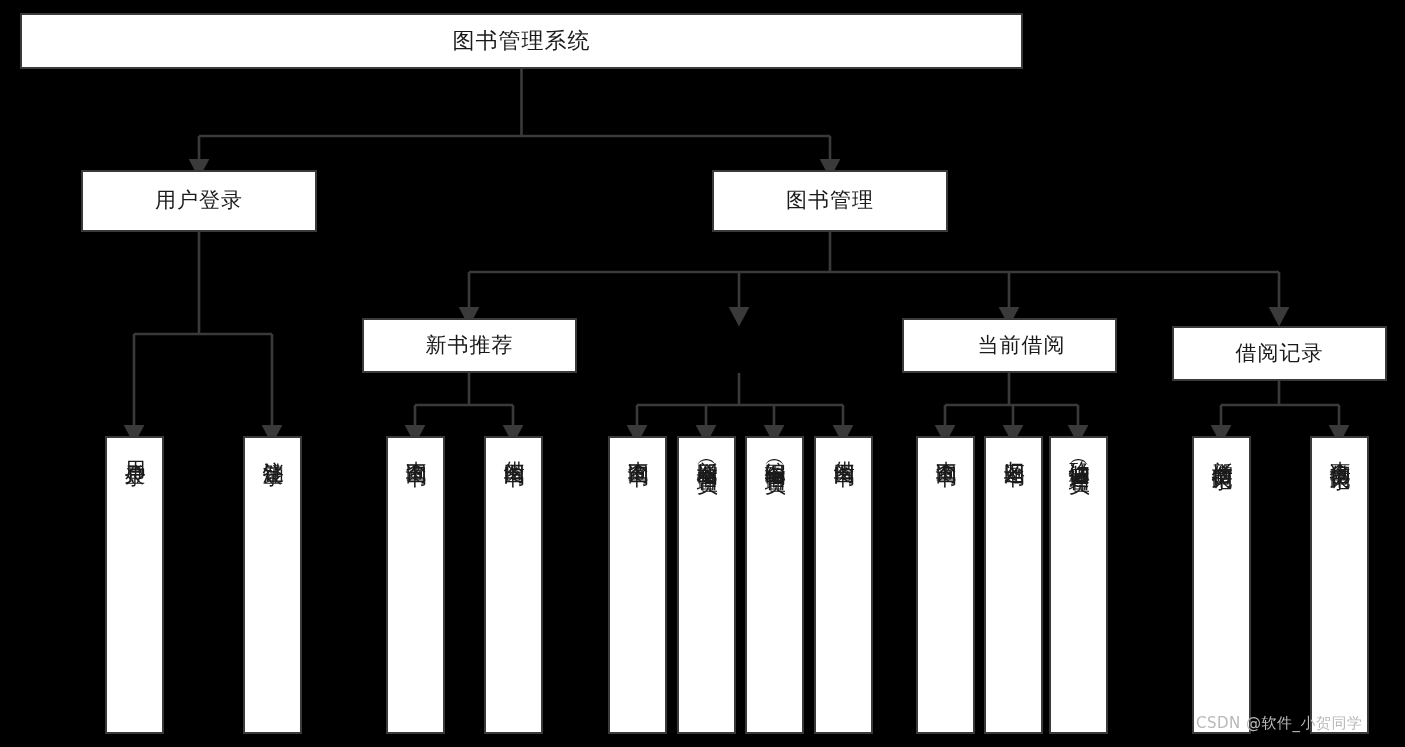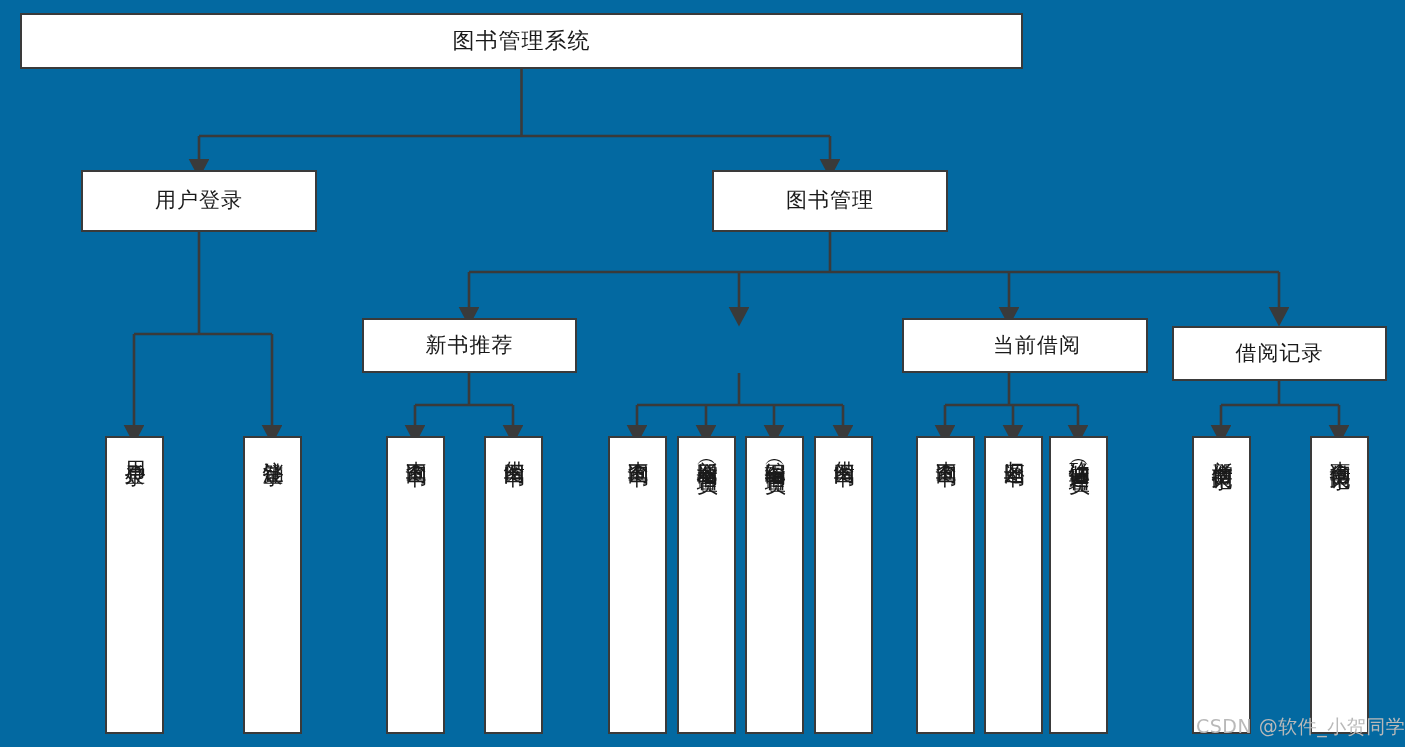--- a/index.html
+++ b/index.html
@@ -8,21 +8,21 @@
     padding: 0;
     background: #ffffff;
   }
   body {
     font-family: "DejaVu Sans", "Liberation Sans", sans-serif;
   }
   #diagram-root {
     position: relative;
     width: 1405px;
     height: 747px;
-    background: #0369a1;
+    background: #000000;
     overflow: hidden;
   }
   svg.wires {
     position: absolute;
     left: 0;
     top: 0;
     width: 1405px;
     height: 747px;
   }
   .node {
@@ -51,21 +51,21 @@
     text-orientation: upright;
     font-size: 21px;
     line-height: 1.32;
     letter-spacing: 2px;
     white-space: nowrap;
   }
   .node-root .node-label { font-size: 22px; }
   .watermark {
     position: absolute;
     color: #b9b9b9;
-    font-size: 19px;
+    font-size: 15px;
     letter-spacing: 0.5px;
     white-space: nowrap;
     user-select: none;
   }
 </style>
 </head>
 <body>
 
 <div id="diagram-root">
 
@@ -129,21 +129,21 @@
 
   <div class="node node-h" style="left:362px; top:318px; width:215px; height:55px;">
     <span class="node-label">新书推荐</span>
   </div>
 
   <div class="node node-h" style="left:712px; top:170px; width:236px; height:62px;">
     <span class="node-label">图书管理</span>
   </div>
 
 
-  <div class="node node-h" style="left:902px; top:318px; width:246px; height:55px;padding-left:24px;">
+  <div class="node node-h" style="left:902px; top:318px; width:215px; height:55px;padding-left:24px;">
     <span class="node-label">当前借阅</span>
   </div>
 
   <div class="node node-h" style="left:1172px; top:326px; width:215px; height:55px;">
     <span class="node-label">借阅记录</span>
   </div>
 
   <div class="node node-v" style="left:105px; top:436px; width:59px; height:298px;">
     <span class="node-label">用户登录</span>
   </div>

